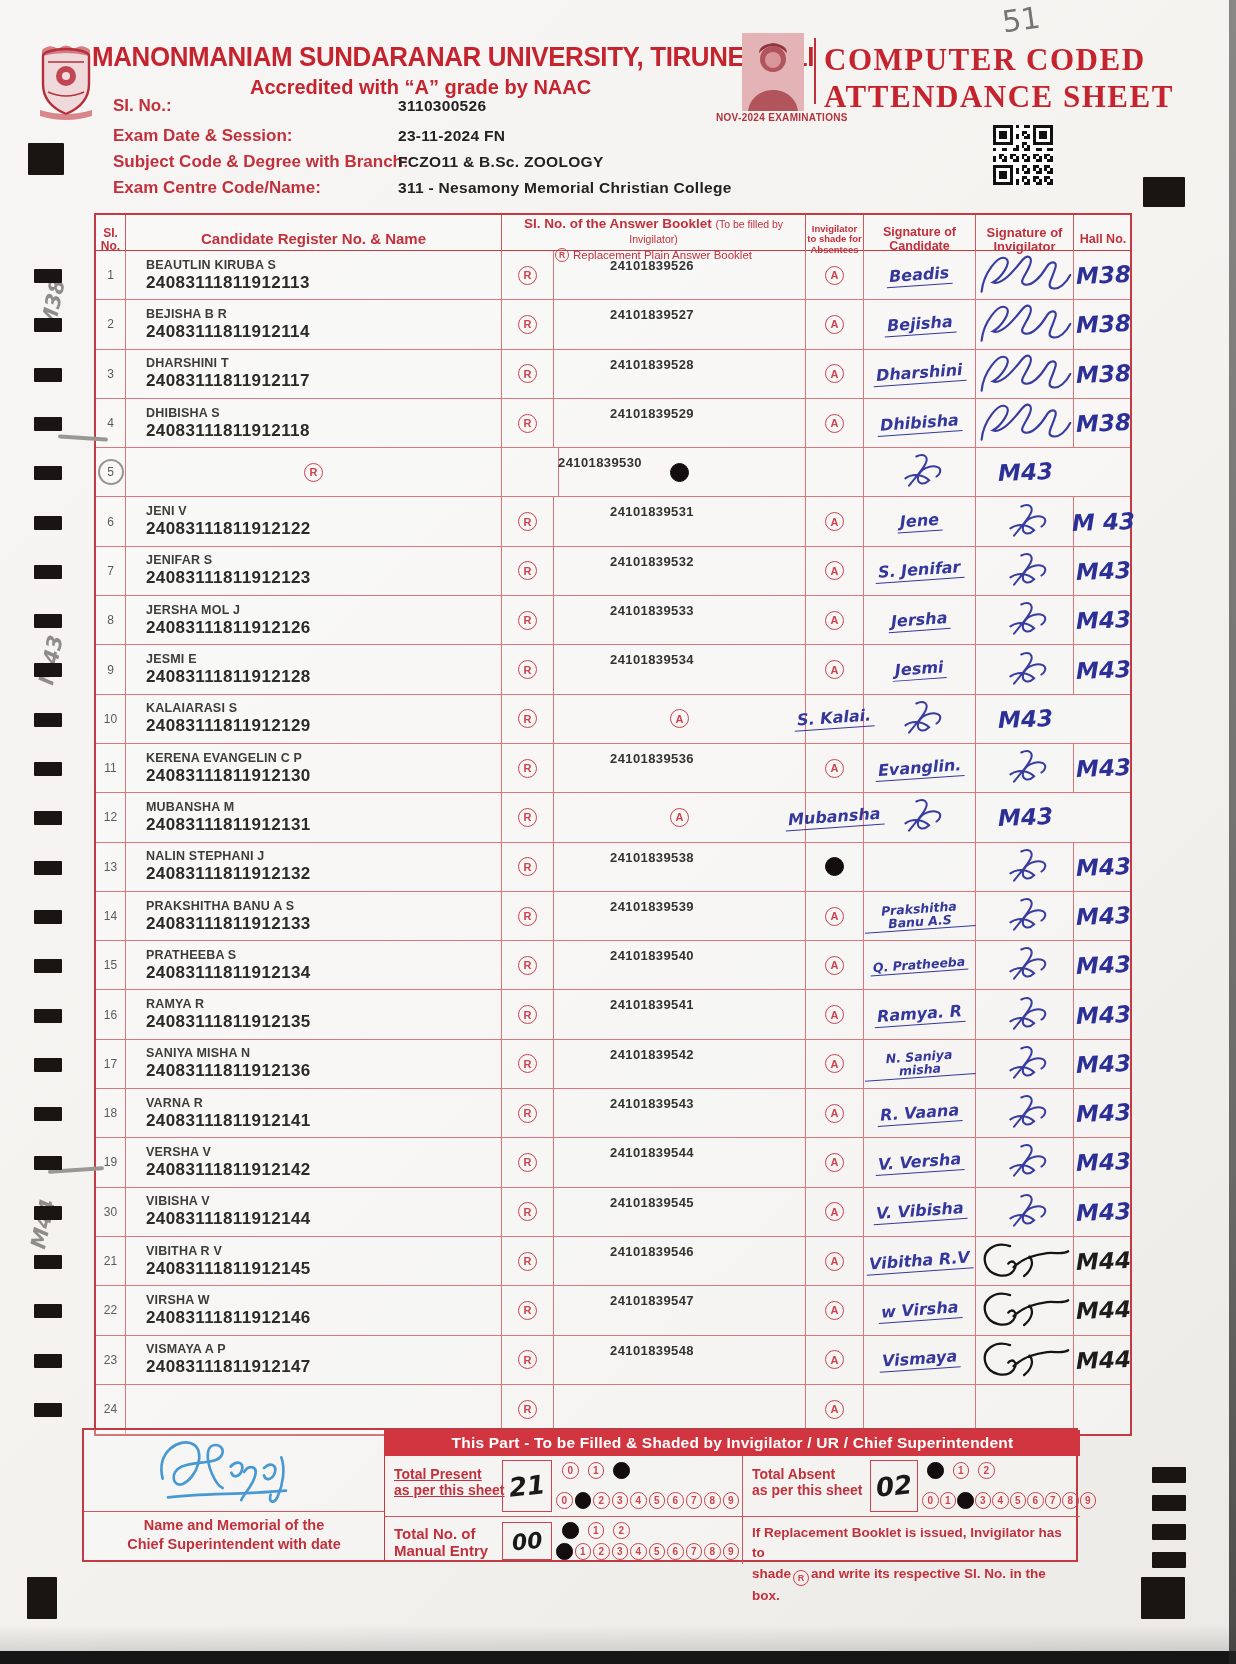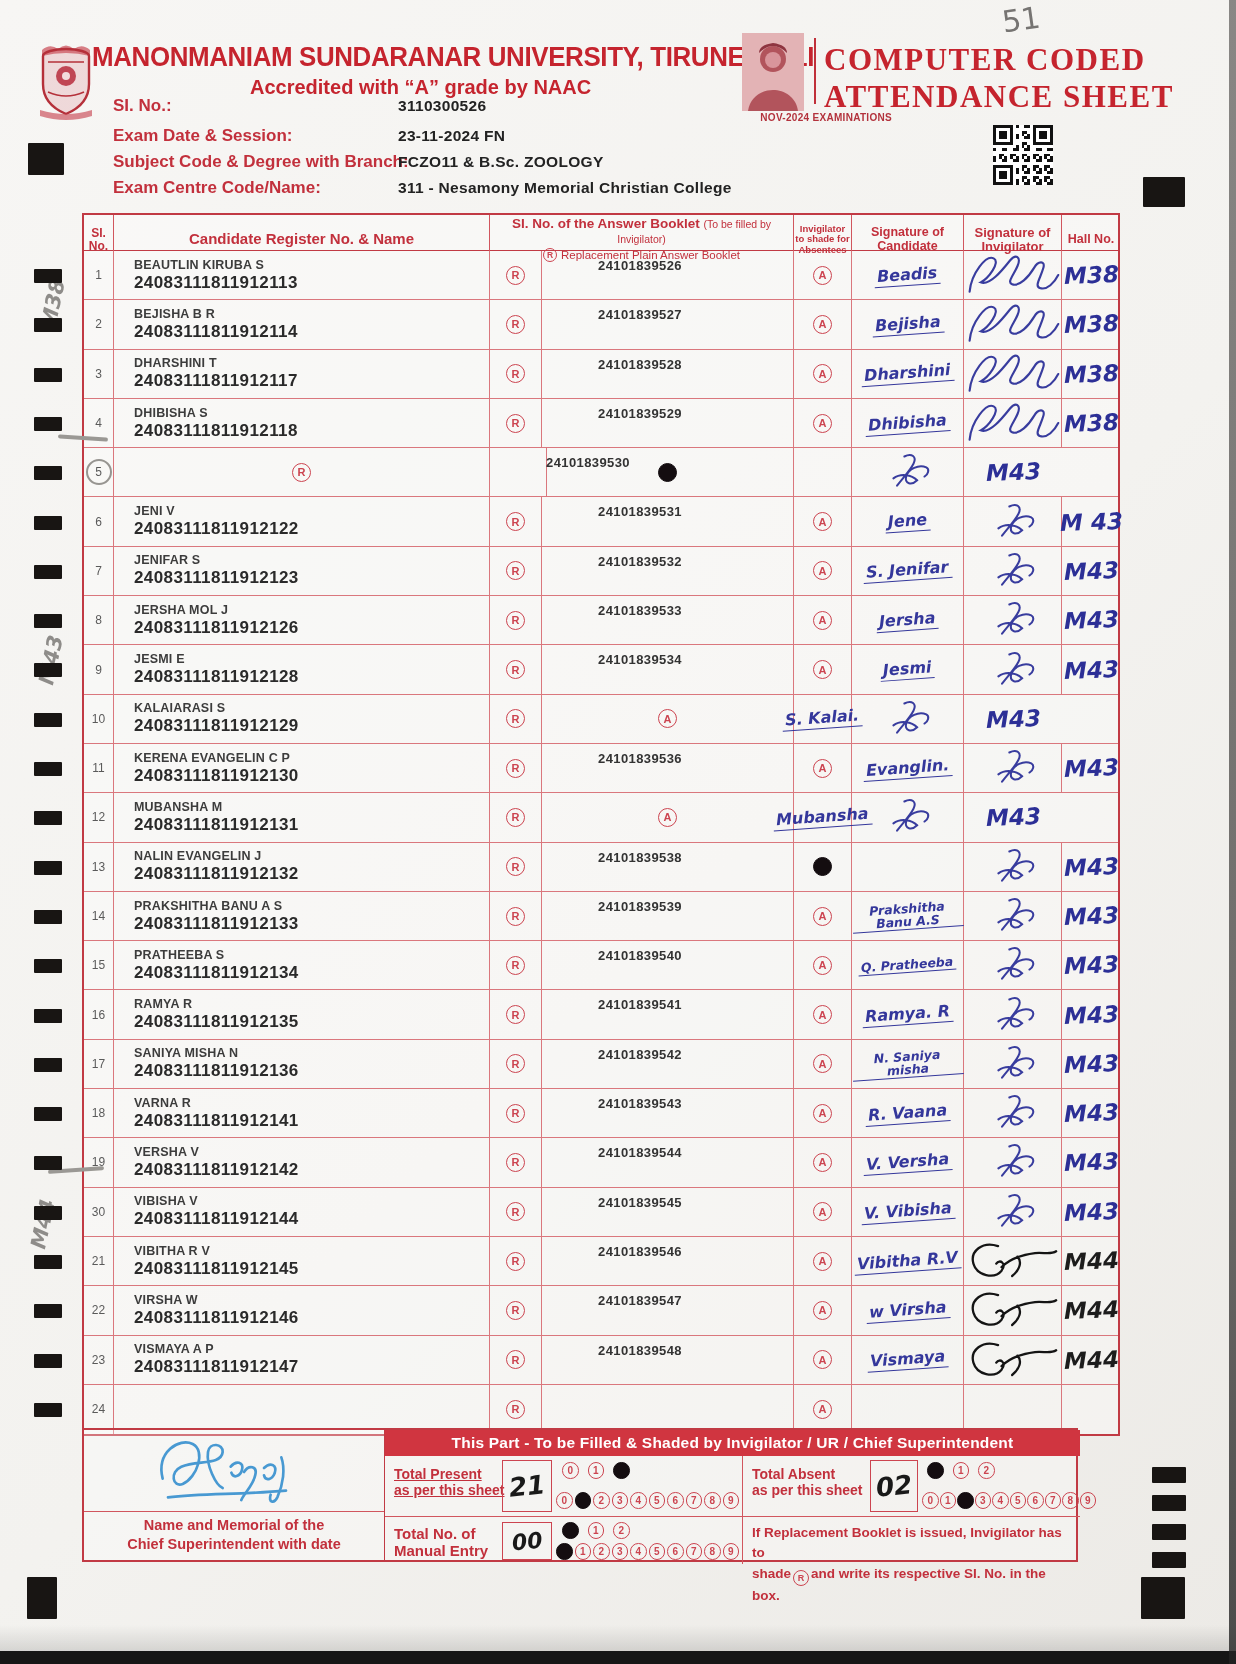--- a/index.html
+++ b/index.html
@@ -12,21 +12,21 @@
   .univ-title{font-weight:bold;font-size:27px;color:#c5242e;letter-spacing:-.4px;transform:scaleX(.96);transform-origin:left;white-space:nowrap;}
   .accred{font-weight:bold;font-size:20px;color:#c5242e;}
   .coded{font-family:"Liberation Serif",serif;font-weight:bold;color:#c5242e;font-size:31px;letter-spacing:1.5px;white-space:nowrap;}
   .nov{font-size:10px;font-weight:bold;color:#b3323c;letter-spacing:.3px;}
   .pencil{color:#767472;font-family:"DejaVu Sans",sans-serif;}
   .divider-v{position:absolute;width:2px;background:#c0303a;}
   
   .ilabel{font-weight:bold;font-size:17px;color:#c2303c;white-space:nowrap;}
   .ivalue{font-weight:bold;font-size:15.5px;color:#222;white-space:nowrap;letter-spacing:.3px;}
   
-  .tbl{position:absolute;left:82px;top:213px;width:1038px;border:2px solid #c13a44;box-sizing:border-box;background:rgba(255,255,255,.35);}
+  .tbl{position:absolute;left:94px;top:213px;width:1038px;border:2px solid #c13a44;box-sizing:border-box;background:rgba(255,255,255,.35);}
   .tgrid{display:grid;grid-template-columns:30px 376px 52px 252px 58px 112px 98px 58px;}
   .hgrid{display:grid;grid-template-columns:30px 376px 304px 58px 112px 98px 58px;}
   .hcell{border-right:1.4px solid #d1565e;color:#c2303c;font-weight:bold;display:flex;flex-direction:column;
          align-items:center;justify-content:center;text-align:center;padding:2px 1px;box-sizing:border-box;line-height:1.08;}
   .hcell:last-child{border-right:none;}
   .thead{height:35px;border-bottom:1.6px solid #c13a44;}
   .trow{position:relative;height:49.3px;border-bottom:1.2px solid #da777d;box-sizing:border-box;}
   .trow:last-child{border-bottom:none;}
   .tcell{border-right:1.2px solid #da777d;box-sizing:border-box;position:relative;display:flex;align-items:center;justify-content:center;overflow:visible;}
   .tcell:last-child{border-right:none;}
@@ -90,21 +90,21 @@
   <svg class="abs" style="left:742px;top:33px;" width="62" height="78" viewBox="0 0 62 78">
     <rect width="62" height="78" fill="#e3b3b5"></rect>
     <circle cx="31" cy="26" r="13" fill="#b2545c"></circle>
     <path d="M17 20 Q31 6 45 20 Q45 12 31 10 Q17 12 17 20Z" fill="#8e3540"></path>
     <path d="M6 78 C10 50 52 50 56 78 Z" fill="#b2545c"></path>
     <circle cx="31" cy="27" r="8" fill="#d9959b"></circle>
   </svg>
   <div class="divider-v" style="left:814px;top:38px;height:66px;"></div>
   <div class="abs coded" style="left:824px;top:42px;">COMPUTER  CODED</div>
   <div class="abs coded" style="left:824px;top:79px;">ATTENDANCE SHEET</div>
-  <div class="abs nov" style="left:716px;top:112px;width:176px;text-align:right;">NOV-2024 EXAMINATIONS</div>
+  <div class="abs nov" style="left:716px;top:112px;width:176px;text-align:left;">NOV-2024 EXAMINATIONS</div>
   <div class="abs pencil" style="left:1002px;top:2px;font-size:30px;transform:rotate(-8deg);">51</div>
 
   <svg class="abs" id="qr" style="left:993px;top:125px;" width="60" height="60" viewBox="0 0 21 21" shape-rendering="crispEdges">
       <rect x="0" y="0" width="21" height="21" fill="#ffffff"></rect>
       <rect x="0" y="0" width="7" height="7" fill="#111"></rect>
       <rect x="1" y="1" width="5" height="5" fill="#fff"></rect>
       <rect x="2" y="2" width="3" height="3" fill="#111"></rect>
       <rect x="14" y="0" width="7" height="7" fill="#111"></rect>
       <rect x="15" y="1" width="5" height="5" fill="#fff"></rect>
       <rect x="16" y="2" width="3" height="3" fill="#111"></rect>
@@ -575,21 +575,21 @@
           </div>
           <div class="tcell">
             <span class="hall">M43</span>
           </div>
         </div>
         <div class="tgrid trow">
           <div class="tcell">
             <span class="slno">13</span>
           </div>
           <div class="tcell namecell">
-            <div class="cname">NALIN EVANGELIN J</div>
+            <div class="cname">NALIN STEPHANI J</div>
             <div class="creg">24083111811912132</div>
           </div>
           <div class="tcell">
             <span class="bub">R</span>
           </div>
           <div class="tcell bookcell">
             <span class="bookno">24101839538</span>
           </div>
           <div class="tcell">
             <span class="bub filled"></span>

